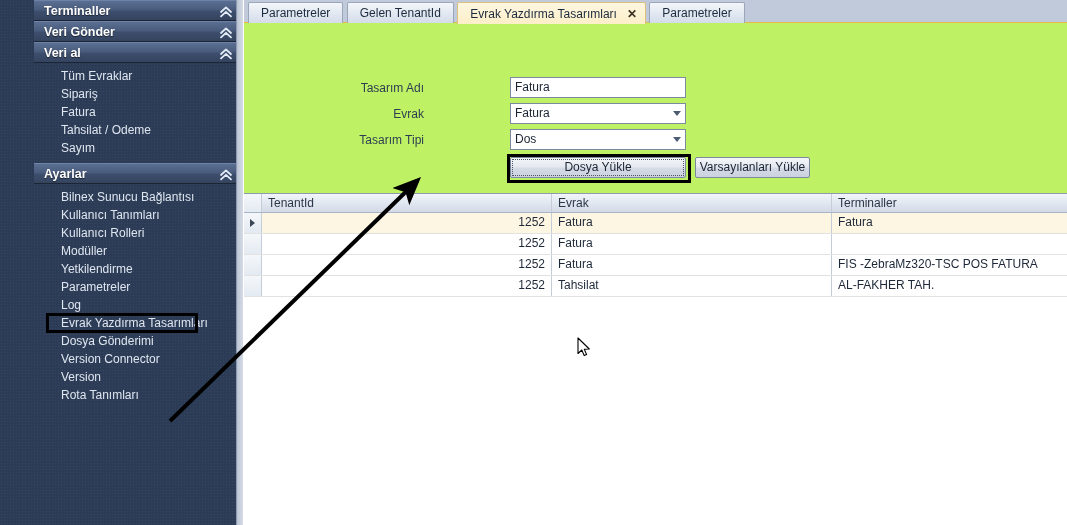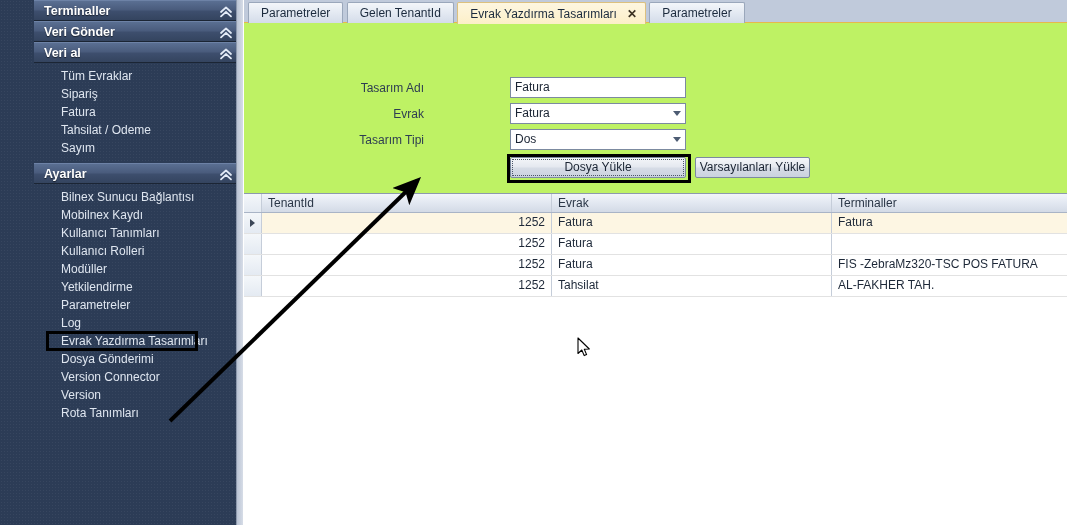--- a/index.html
+++ b/index.html
@@ -343,21 +343,20 @@
 
     <div class="sb-header">
       <span>Ayarlar</span>
       <span class="chev"><svg width="14" height="14" viewBox="0 0 14 14" style="vertical-align:middle">
             <path d="M2,7 L7,2.4 L12,7" fill="none" stroke="#e3ebf7" stroke-width="1.8" stroke-linecap="round" stroke-linejoin="round"></path>
             <path d="M2,11.4 L7,6.8 L12,11.4" fill="none" stroke="#e3ebf7" stroke-width="1.8" stroke-linecap="round" stroke-linejoin="round"></path>
           </svg></span>
     </div>
     <div class="sb-body">
       <div class="sb-item">Bilnex Sunucu Bağlantısı</div>
-      <div class="sb-item">Mobilnex Kaydı</div>
       <div class="sb-item">Kullanıcı Tanımları</div>
       <div class="sb-item">Kullanıcı Rolleri</div>
       <div class="sb-item">Modüller</div>
       <div class="sb-item">Yetkilendirme</div>
       <div class="sb-item">Parametreler</div>
       <div class="sb-item">Log</div>
       <div class="sb-item boxed">
         <span>Evrak Yazdırma Tasarımları</span>
         <span class="boxline"></span>
       </div>

